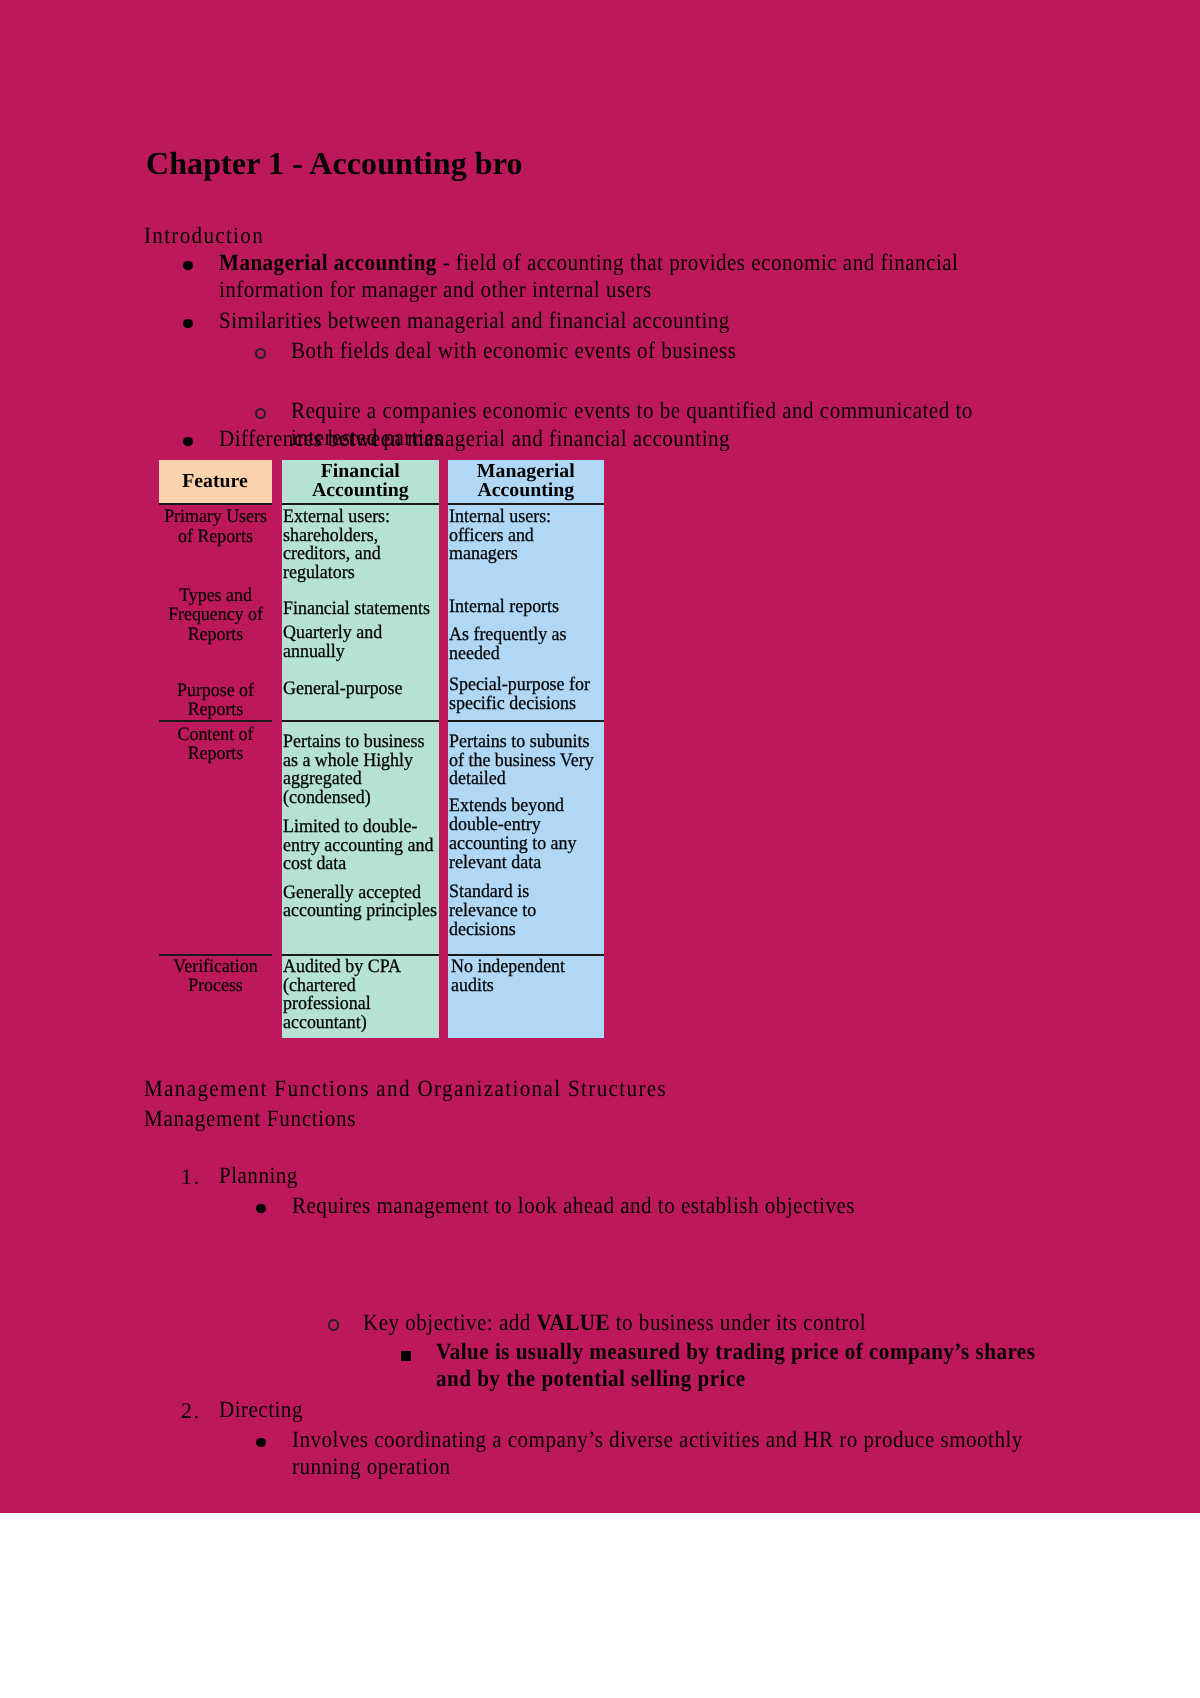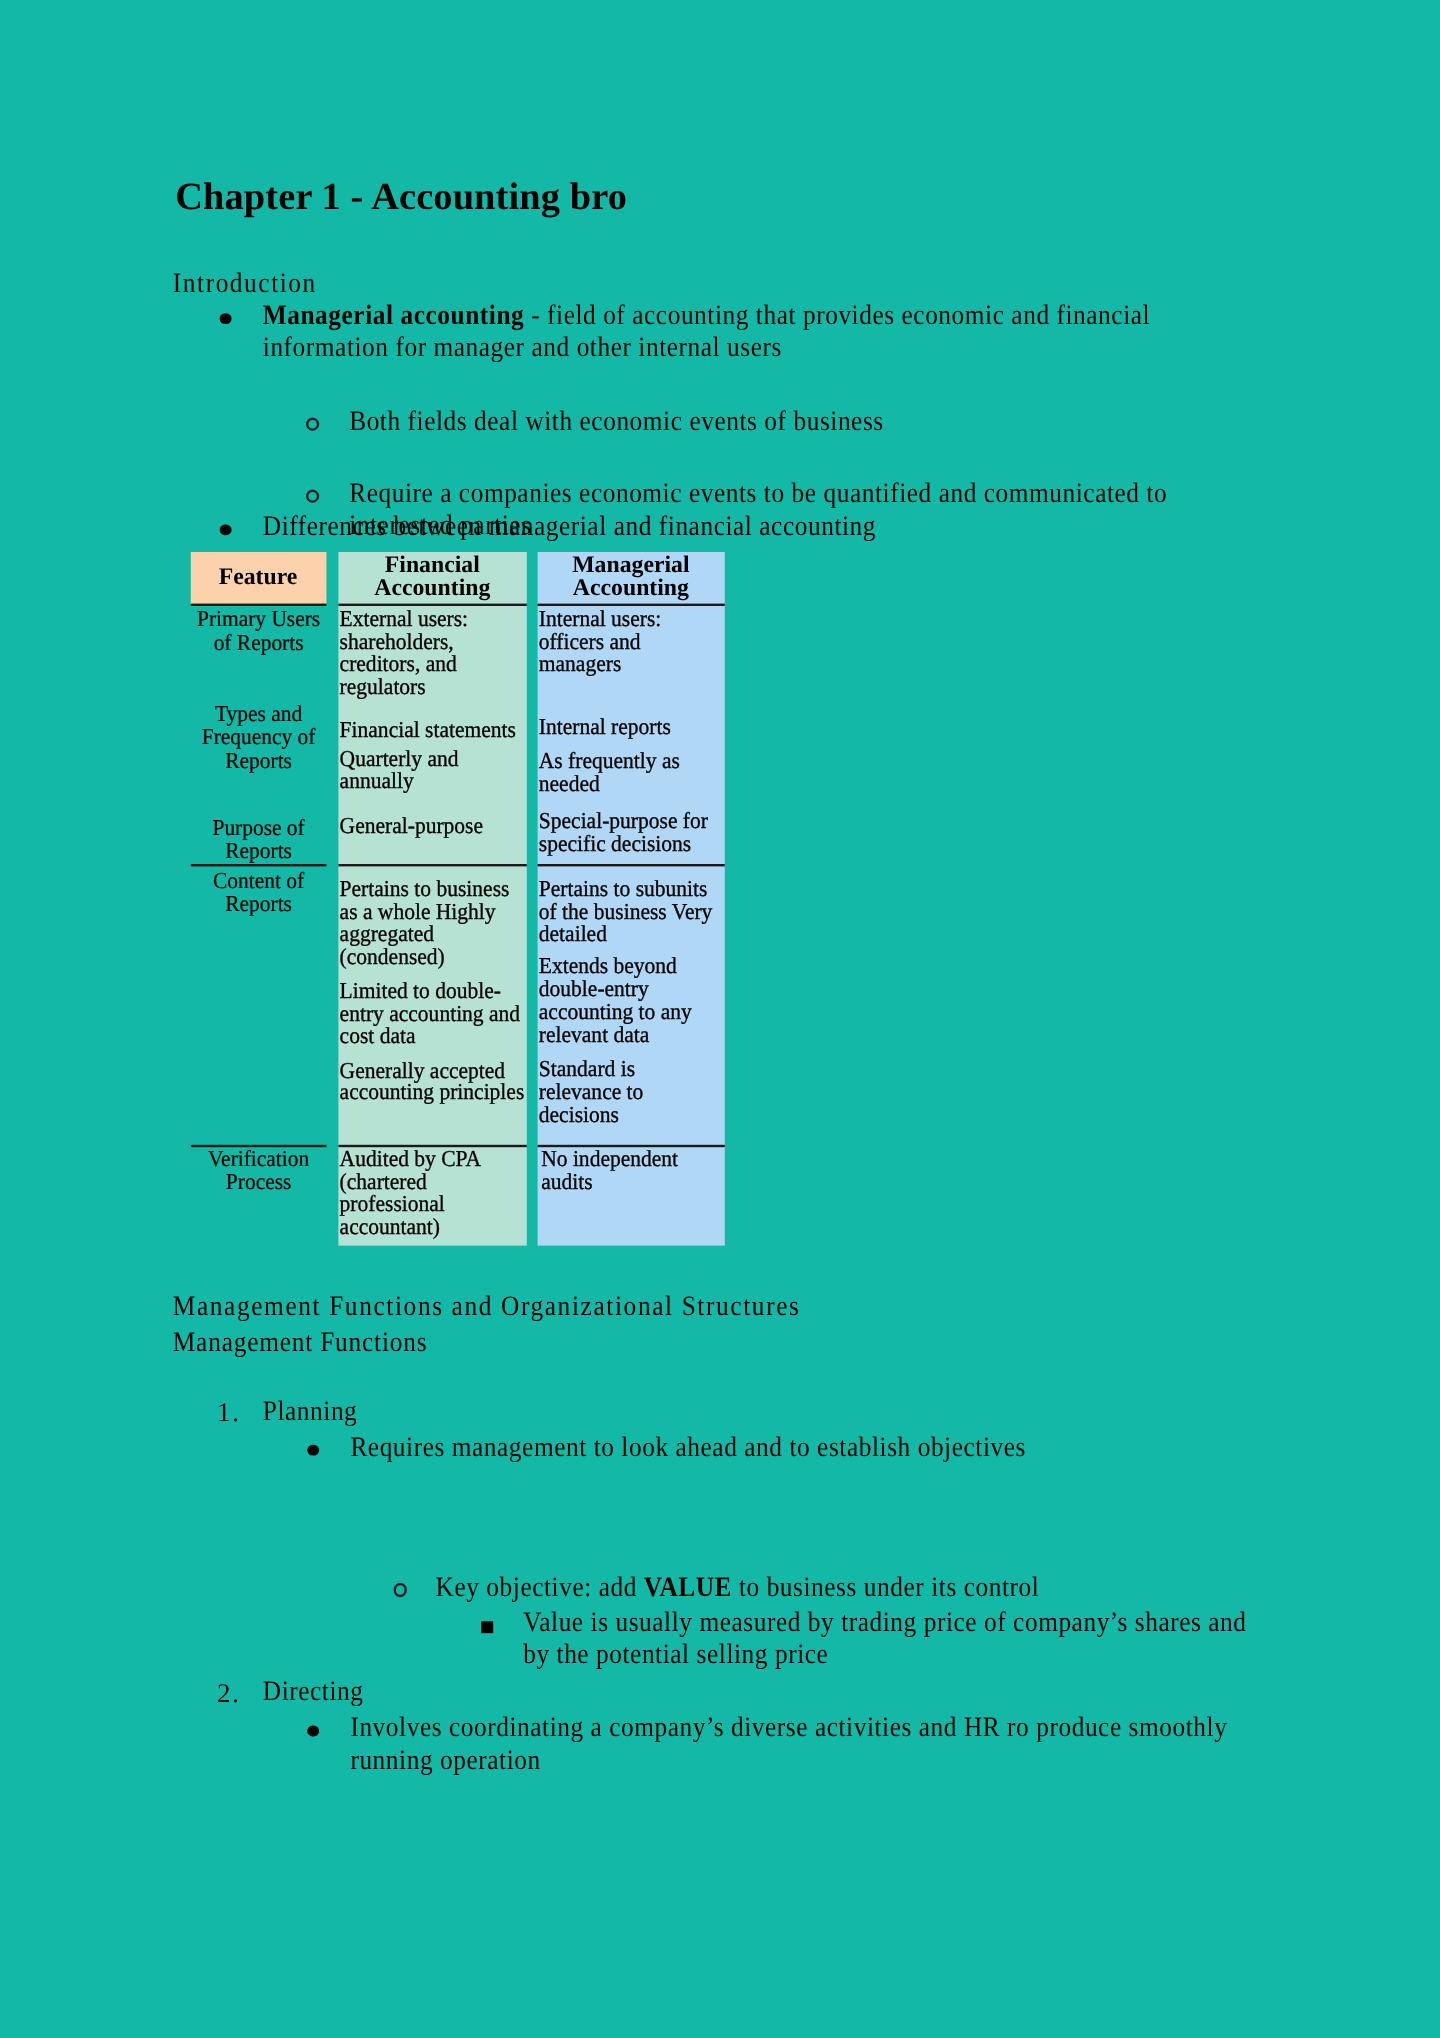--- a/index.html
+++ b/index.html
@@ -1,21 +1,21 @@
 <!DOCTYPE html>
 <html><head>
 <meta charset="utf-8">
 <title>Chapter 1 - Accounting bro</title>
 <style>
   html,body{margin:0;padding:0;background:#ffffff;}
   body{width:1200px;height:1698px;
        font-family:"Liberation Serif",serif;color:#000000;
        -webkit-font-smoothing:antialiased;
        text-rendering:geometricPrecision;}
-  .page{position:relative;width:1200px;height:1698px;overflow:hidden;background:#14b8a6;}
+  .page{position:relative;width:1200px;height:1513px;overflow:hidden;background:#be185d;}
 
   
   .doc-title{position:absolute;left:146px;top:145px;
      font-family:"Liberation Serif",serif;font-weight:bold;
      font-size:32px;line-height:36px;letter-spacing:.1px;white-space:nowrap;}
 
   .hd{position:absolute;left:143.8px;font-size:23.4px;line-height:29.25px;white-space:nowrap;
       letter-spacing:.52px;transform:scaleX(.902);transform-origin:left top;}
   #hd-intro{letter-spacing:1.45px;}
   #hd-mgmt{letter-spacing:1.5px;}
@@ -54,20 +54,24 @@
 
   <div class="doc-title">Chapter 1 - Accounting bro</div>
 
   <div class="hd" id="hd-intro" style="top:221.7px;">Introduction</div>
 
   <div class="li" style="left:219px;top:249.6px;width:820.4px;">
     <span class="bullet-disc" style="left:-35.65px;top:11.1px;"></span>
     <span class="tx"><b>Managerial accounting</b><span> - field of accounting that provides economic and financial information for manager and other internal users</span></span>
   </div>
 
+  <div class="li" style="left:219px;top:307.6px;width:820.4px;">
+    <span class="bullet-disc" style="left:-35.65px;top:11.1px;"></span>
+    <span class="tx">Similarities between managerial and financial accounting</span>
+  </div>
 
   <div class="li" style="left:291.3px;top:338px;width:776.1px;">
     <span class="bullet-circle" style="left:-36.5px;top:9.7px;"></span>
     <span class="tx">Both fields deal with economic events of business</span>
   </div>
 
   <div class="li" style="left:291.3px;top:367px;width:765.0px;margin-top:31px;">
     <span class="bullet-circle" style="left:-36.5px;top:9.7px;"></span>
     <span class="tx">Require a companies economic events to be quantified and communicated to interested parties</span>
   </div>
@@ -140,21 +144,21 @@
     <span class="bullet-disc" style="left:-35.65px;top:11.1px;"></span>
     <span class="tx">Requires management to look ahead and to establish objectives</span>
   </div>
 
 
   <div class="li" style="left:362.5px;top:1309.6px;width:776.1px;">
     <span class="bullet-circle" style="left:-34.5px;top:9.7px;"></span>
     <span class="tx"><span>Key objective: add </span><b>VALUE</b><span> to business under its control</span></span>
   </div>
 
-  <div class="li" style="left:435.5px;top:1338.8px;width:687.3px;">
+  <div class="li" style="left:435.5px;top:1338.8px;width:687.3px;font-weight:bold;">
     <span class="bullet-square" style="left:-34.7px;top:11.9px;"></span>
     <span class="tx">Value is usually measured by trading price of company’s shares and by the potential selling price</span>
   </div>
 
   <div class="li" style="left:219px;top:1397.3px;width:887.0px;">
     <span class="mk" style="left:-38.2px;">2.</span>
     <span class="tx">Directing</span>
   </div>
 
   <div class="li" style="left:292px;top:1426.6px;width:831.5px;">

